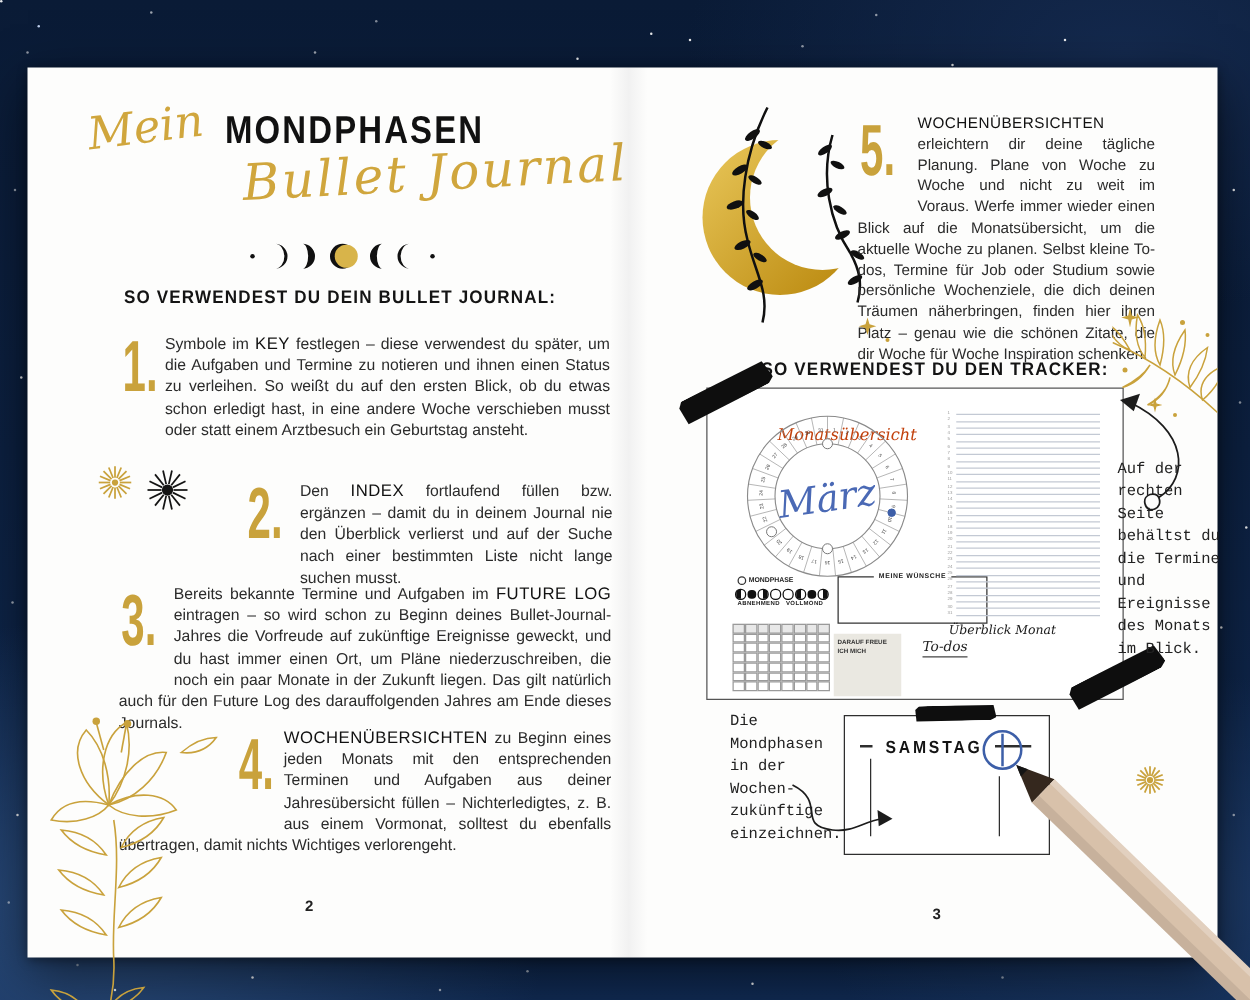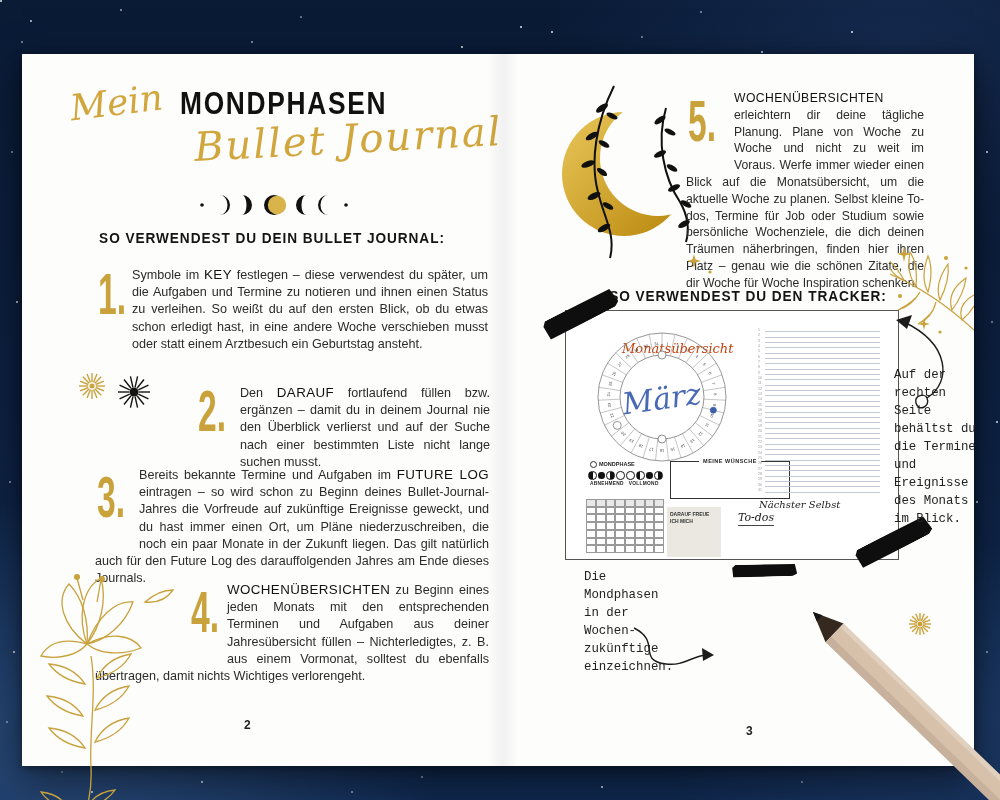--- a/index.html
+++ b/index.html
@@ -104,21 +104,21 @@
   <div class="item" style="left:76px;top:208px;width:390px;">
     <div class="bignum" style="left:0;top:3px;">1.</div>
     <p class="body-txt" style="margin:4px 12px 0 34px;width:356px;">
       <span>Symbole im </span><span class="kw">KEY</span><span> festlegen – diese verwendest du später, um die Aufgaben und Termine zu notieren und ihnen einen Status zu verleihen. So weißt du auf den ersten Blick, ob du etwas schon erledigt hast, in eine andere Woche verschieben musst oder statt einem Arztbesuch ein Geburtstag ansteht.</span>
     </p>
   </div>
 
   <div class="item" style="left:176px;top:322px;width:292px;">
     <div class="bignum" style="left:0;top:6px;">2.</div>
     <p class="body-txt" style="margin:8px 0 0 42px;width:250px;">
-      <span>Den </span><span class="kw">DARAUF</span><span> fortlaufend füllen bzw. ergänzen – damit du in deinem Journal nie den Überblick verlierst und auf der Suche nach einer bestimmten Liste nicht lange suchen musst.</span>
+      <span>Den </span><span class="kw">INDEX</span><span> fortlaufend füllen bzw. ergänzen – damit du in deinem Journal nie den Überblick verlierst und auf der Suche nach einer bestimmten Liste nicht lange suchen musst.</span>
     </p>
   </div>
 
   <div class="item body-txt" style="left:73px;top:412px;width:394px;">
     <div class="spacer" style="width:44px;height:74px;"></div>
     <div class="bignum" style="left:2px;top:2px;">3.</div>
     <span>Bereits bekannte Termine und Aufgaben im </span><span class="kw">FUTURE LOG</span><span> eintragen – so wird schon zu Beginn deines Bullet-Journal-Jahres die Vorfreude auf zukünftige Ereignisse geweckt, und du hast immer einen Ort, um Pläne niederzuschreiben, die noch ein paar Monate in der Zukunft liegen. Das gilt natürlich auch für den Future Log des darauffolgenden Jahres am Ende dieses Journals.</span>
   </div>
 
   <div class="item body-txt" style="left:73px;top:527px;width:394px;">
@@ -448,35 +448,45 @@
         </div>
         <div class="lrow">
           <span>30</span>
           <i></i>
         </div>
         <div class="lrow">
           <span>31</span>
           <i></i>
         </div>
       </div>
-    <div class="abs script" style="left:193px;top:188px;font-size:10px;color:#1a1a1a;">Nächster Selbst</div>
+    <div class="abs script" style="left:193px;top:188px;font-size:10px;color:#1a1a1a;">Überblick Monat</div>
   </div>
 
   <div class="tape" style="left:518px;top:250px;width:80px;height:20px;transform:rotate(-28deg);"></div>
   <div class="tape" style="left:830px;top:478px;width:82px;height:20px;transform:rotate(-28deg);"></div>
 
   <div class="abs note" style="left:872px;top:312px;width:96px;">Auf der rechten Seite behältst du die Termine und Ereignisse des Monats im Blick.</div>
 
   <div class="abs note" style="left:562px;top:514px;width:100px;">
     <div>Die Mondphasen</div>
     <div>in der Wochen-</div>
     <div>zukünftige</div>
     <div>einzeichnen.</div>
   </div>
 
+  <div class="samstag-box">
+    <div class="sam-row">
+      <div class="ln" style="width:10px;"></div>
+      <div class="sam-label">SAMSTAG</div>
+      <div class="ln" style="flex:1;"></div>
+    </div>
+    <div class="moon-draw"></div>
+    <div class="vline" style="left:20px;top:34px;height:62px;"></div>
+    <div class="vline" style="left:123px;top:48px;height:48px;"></div>
+  </div>
   <div class="tape" style="left:709px;top:510px;width:66px;height:13px;transform:rotate(-2deg);"></div>
 
   <svg class="abs" style="left:868px;top:186px;" width="84" height="112" viewBox="0 0 84 112">
     <g stroke="#c9a23c" stroke-width="1.2" fill="none">
       <path d="M0 34 C 28 46 56 64 84 90"></path>
       <path d="M14 40 Q 4 22 -6 18 Q 2 36 14 40 Z"></path>
       <path d="M26 46 Q 28 24 20 12 Q 16 34 26 46 Z"></path>
       <path d="M38 52 Q 44 30 38 16 Q 30 38 38 52 Z"></path>
       <path d="M50 60 Q 60 40 58 24 Q 44 44 50 60 Z"></path>
       <path d="M62 70 Q 74 54 76 38 Q 56 52 62 70 Z"></path>

